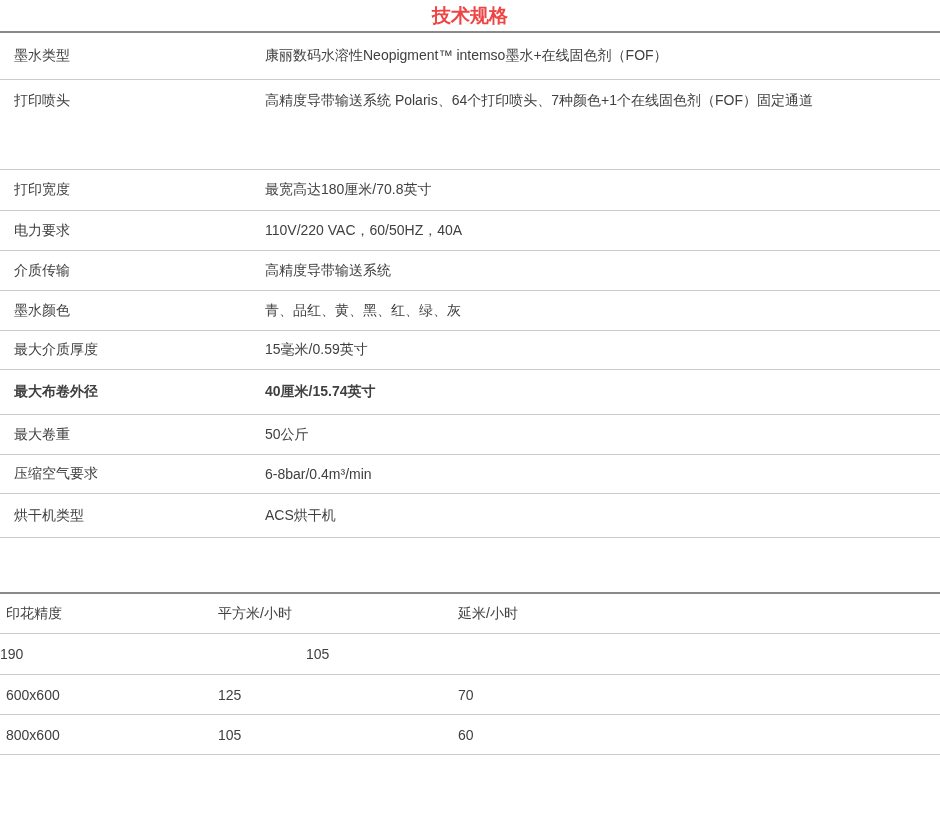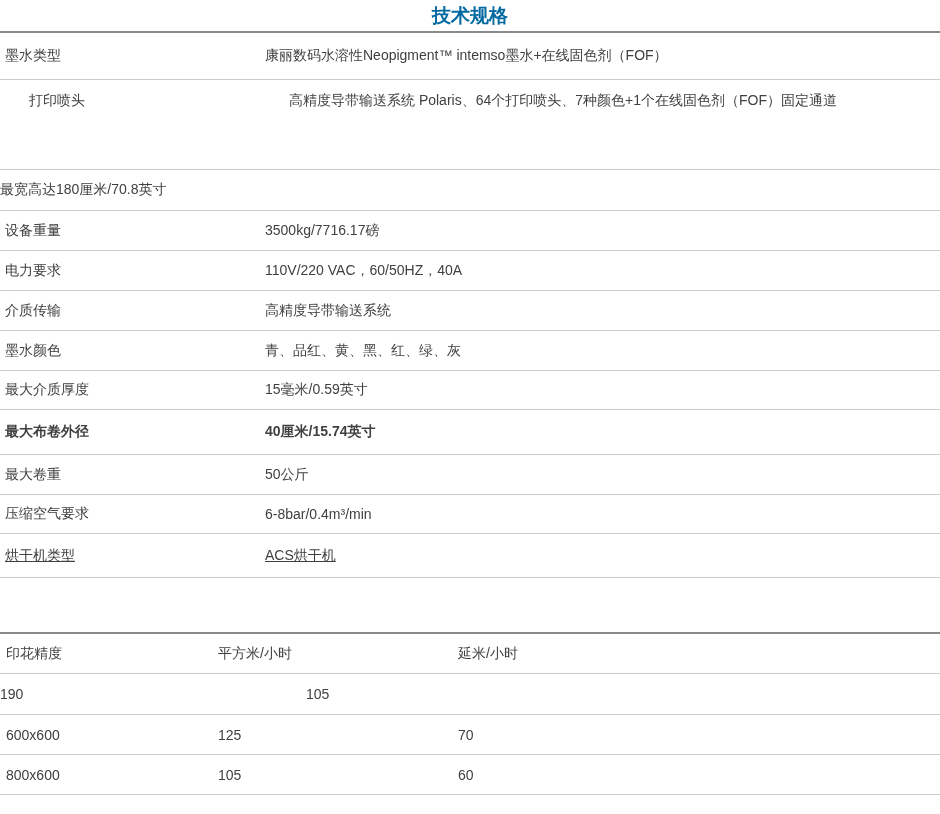--- a/index.html
+++ b/index.html
@@ -3,37 +3,37 @@
 <meta charset="utf-8">
 <style>
   html,body{margin:0;padding:0;}
   body{
     width:940px;height:814px;background:#ffffff;
     font-family:"Liberation Sans","DejaVu Sans",sans-serif;
     color:#404040;overflow:hidden;
   }
   .section-title{
     text-align:center;font-size:19px;line-height:24px;font-weight:bold;
-    color:#0369a1;padding:4px 0 3px 0;
+    color:#ef4444;padding:4px 0 3px 0;
   }
   .rule-dark{height:2px;background:#8a8a8a;}
   
   .spec-row{
     display:grid;grid-template-columns:265px 1fr;align-items:center;
     height:39px;border-bottom:1px solid #cccccc;font-size:14px;
   }
-  .spec-row .label{padding-left:5px;}
+  .spec-row .label{padding-left:14px;}
   .spec-row .value{padding-right:20px;}
   .spec-row.h46{height:46px;}
   .spec-row.h40{height:40px;}
   .spec-row.h44{height:44px;font-weight:bold;}
   .spec-row.h38{height:38px;}
-  .spec-row.h43{height:43px;text-decoration:underline;}
+  .spec-row.h43{height:43px;}
   .spec-row.tall{height:89px;align-items:start;}
-  .spec-row.tall .label,.spec-row.tall .value{padding-top:12px;margin-left:24px;}
+  .spec-row.tall .label,.spec-row.tall .value{padding-top:12px;}
   
   .capacity{margin-top:54px;}
   .cap-row{
     display:grid;grid-template-columns:218px 88px 152px 128px 1fr;
     align-items:center;height:39px;border-bottom:1px solid #cccccc;font-size:14px;
   }
   .cap-row.h40{height:40px;}
   .cap-row .c1{padding-left:6px;}
   .cap-row .c2,.cap-row .c3{}
   .capacity .section-title{padding-top:2px;padding-bottom:8px;}
@@ -48,25 +48,22 @@
   <div>
     <div class="spec-row h46">
       <div class="label">墨水类型</div>
       <div class="value">康丽数码水溶性Neopigment™ intemso墨水+在线固色剂（FOF）</div>
     </div>
     <div class="spec-row tall">
       <div class="label">打印喷头</div>
       <div class="value">高精度导带输送系统 Polaris、64个打印喷头、7种颜色+1个在线固色剂（FOF）固定通道</div>
     </div>
     <div class="spec-row h40">
+      <div class="label">打印宽度</div>
       <div class="value">最宽高达180厘米/70.8英寸</div>
-    </div>
-    <div class="spec-row">
-      <div class="label">设备重量</div>
-      <div class="value">3500kg/7716.17磅</div>
     </div>
     <div class="spec-row">
       <div class="label">电力要求</div>
       <div class="value">110V/220 VAC，60/50HZ，40A</div>
     </div>
     <div class="spec-row">
       <div class="label">介质传输</div>
       <div class="value">高精度导带输送系统</div>
     </div>
     <div class="spec-row">

